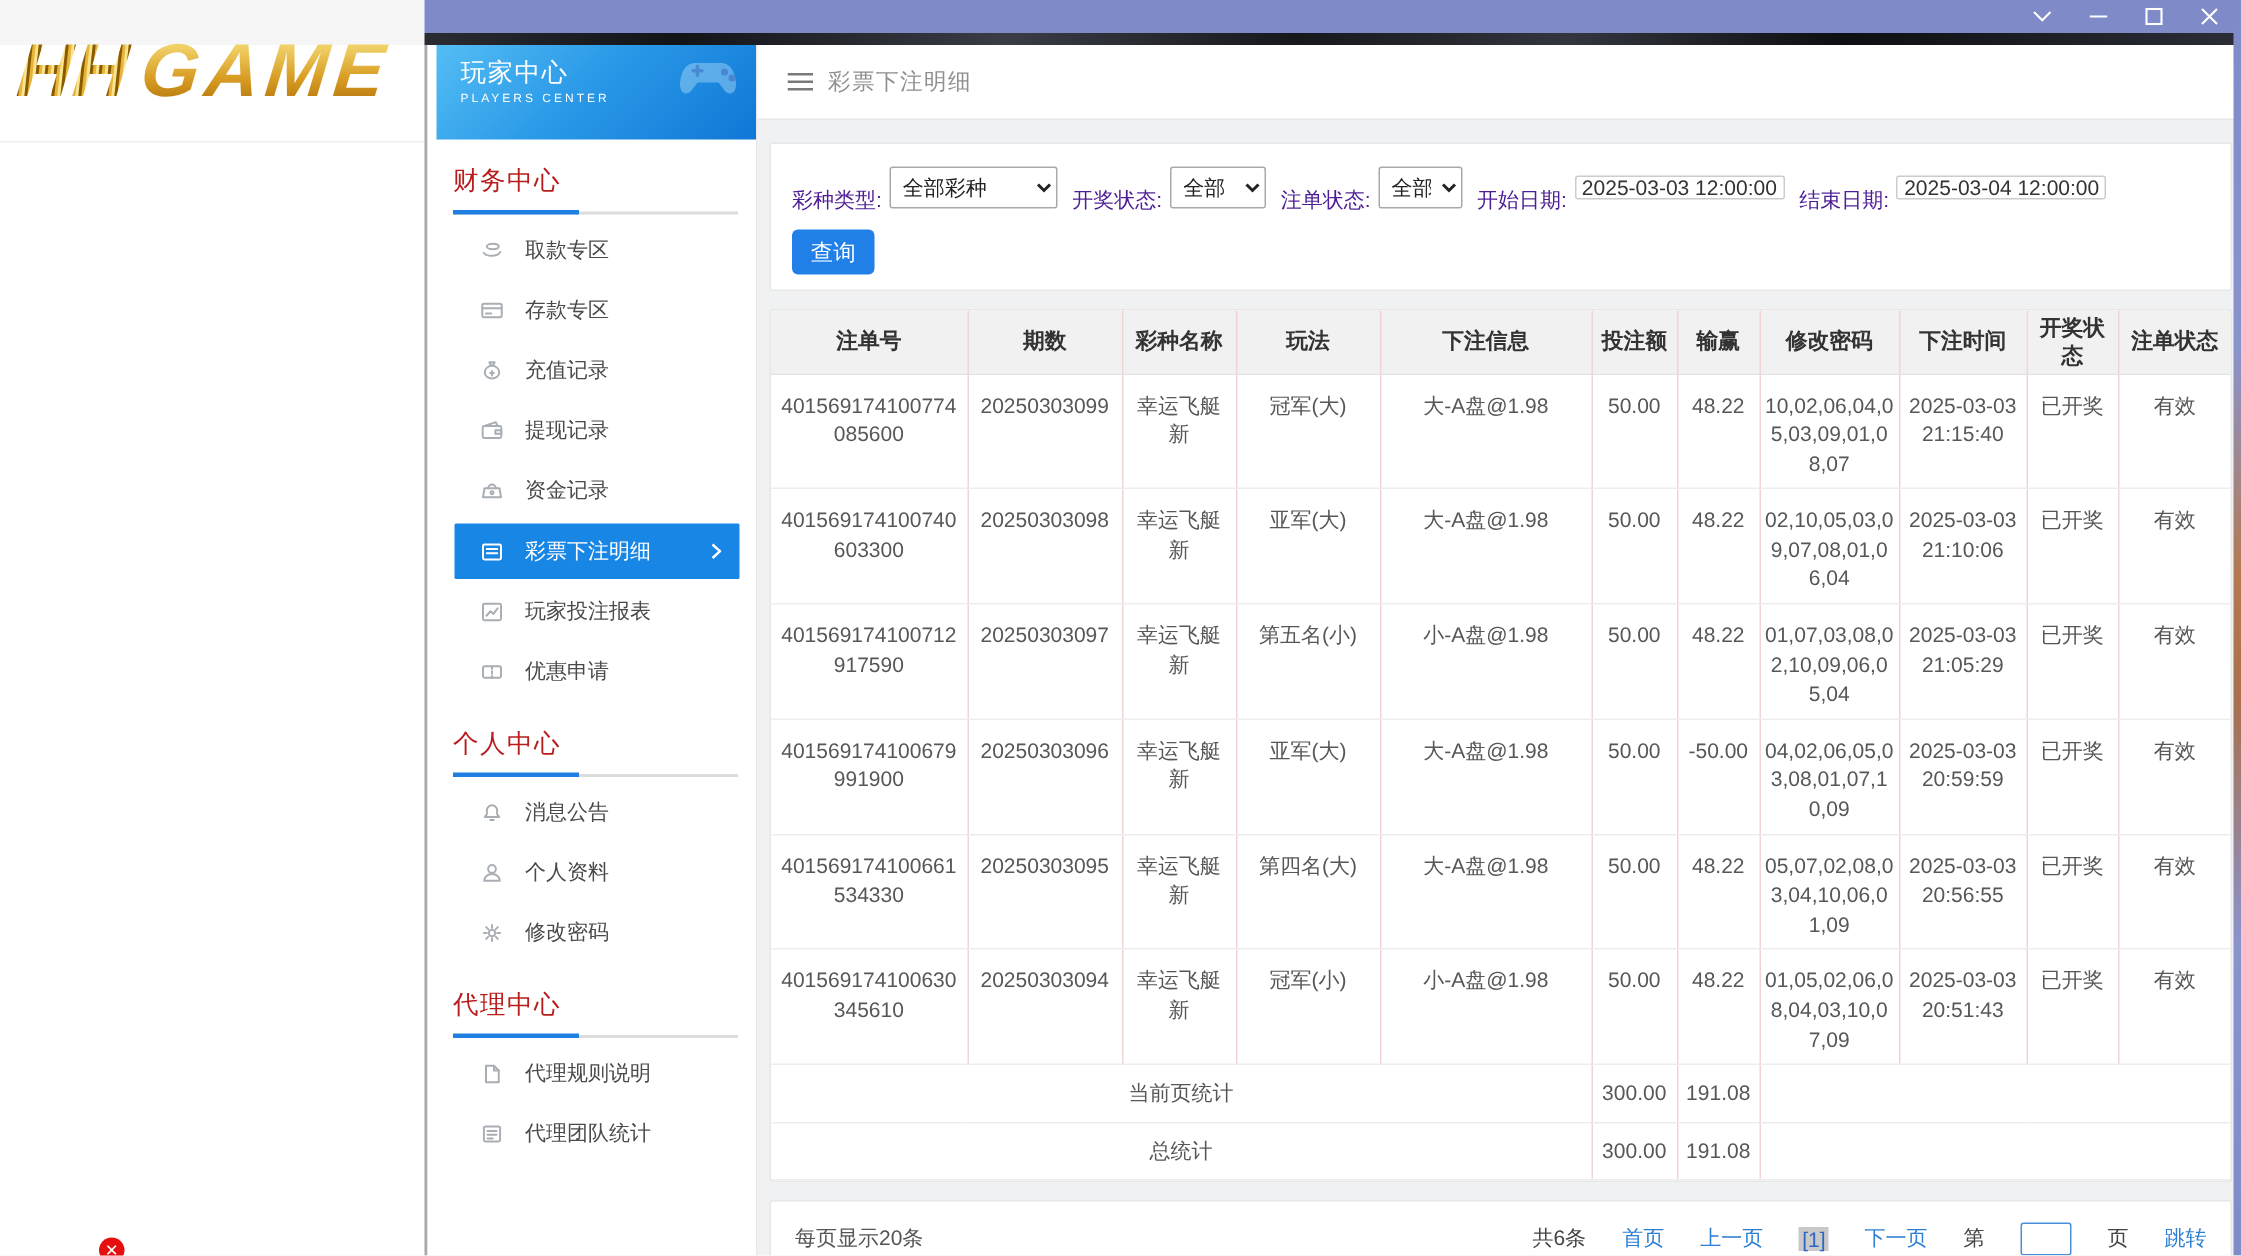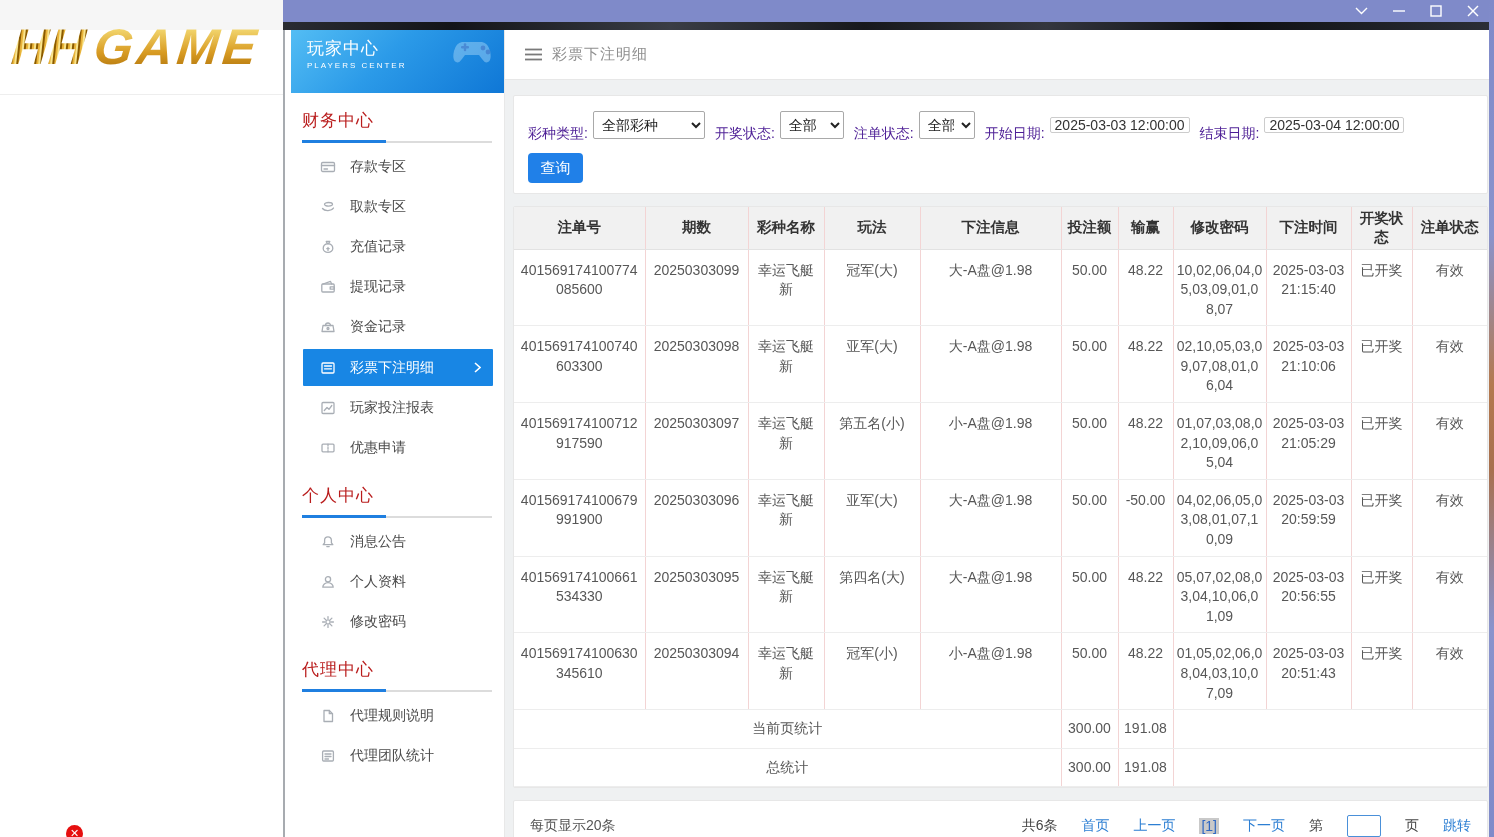--- a/index.html
+++ b/index.html
@@ -140,32 +140,32 @@
           </span>
         </div>
         <nav id="sidebar-nav">
             <div class="side-section">
               <div class="section-label">财务中心</div>
               <div class="section-rule">
                 <i></i>
               </div>
               <div class="side-item">
                 <span class="ic"><svg viewBox="0 0 16 16" width="16" height="16" fill="none" stroke="currentColor" stroke-width="1.3" stroke-linecap="round" stroke-linejoin="round">
+                    <ellipse cx="8.5" cy="5.3" rx="4" ry="1.8"></ellipse>
+                    <path d="M2.5 9.5 c2 2.8 9 2.8 11 -0.5"></path>
+                  </svg></span>
+                <span>取款专区</span>
+              </div>
+              <div class="side-item">
+                <span class="ic"><svg viewBox="0 0 16 16" width="16" height="16" fill="none" stroke="currentColor" stroke-width="1.3" stroke-linecap="round" stroke-linejoin="round">
                     <rect x="1.5" y="3.5" width="13" height="9" rx="1.2"></rect>
                     <line x1="1.5" y1="6.5" x2="14.5" y2="6.5"></line>
                     <line x1="4" y1="10" x2="7.5" y2="10"></line>
                   </svg></span>
                 <span>存款专区</span>
-              </div>
-              <div class="side-item">
-                <span class="ic"><svg viewBox="0 0 16 16" width="16" height="16" fill="none" stroke="currentColor" stroke-width="1.3" stroke-linecap="round" stroke-linejoin="round">
-                    <ellipse cx="8.5" cy="5.3" rx="4" ry="1.8"></ellipse>
-                    <path d="M2.5 9.5 c2 2.8 9 2.8 11 -0.5"></path>
-                  </svg></span>
-                <span>取款专区</span>
               </div>
               <div class="side-item">
                 <span class="ic"><svg viewBox="0 0 16 16" width="16" height="16" fill="none" stroke="currentColor" stroke-width="1.3" stroke-linecap="round" stroke-linejoin="round">
                     <path d="M6.2 2.5 h3.6 l-1.2 2.2 h-1.2 Z"></path>
                     <path d="M8 4.7 c-3.2 .4 -4.8 2.6 -4.8 4.8 a4.8 3.8 0 0 0 9.6 0 c0 -2.2 -1.6 -4.4 -4.8 -4.8 Z"></path>
                     <path d="M6.8 9.6 h2.4 M8 8.4 v3"></path>
                   </svg></span>
                 <span>充值记录</span>
               </div>
               <div class="side-item">

